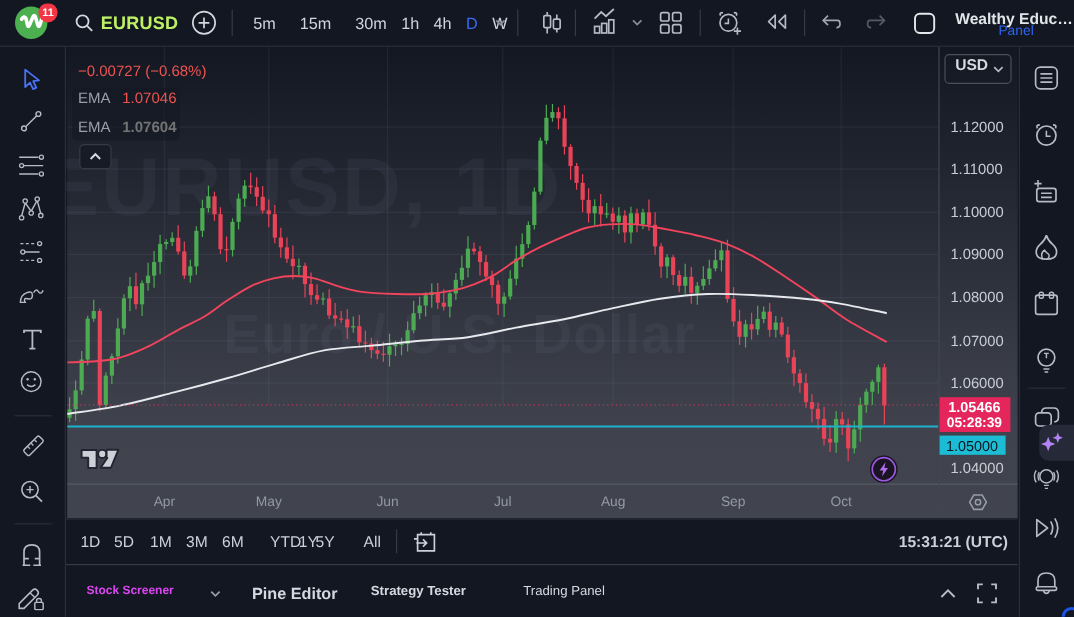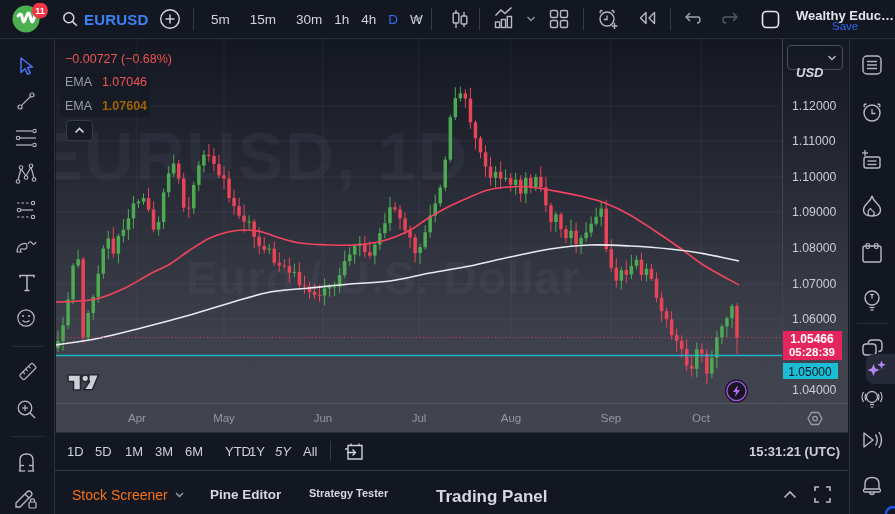--- a/index.html
+++ b/index.html
@@ -14,21 +14,21 @@
   <circle cx="16" cy="16" r="13.5" fill="#4caf50"></circle>
   <path d="M8 13 q2 -3 3.5 -1 l1.5 6 q0.5 2 1.5 0 l3 -7 q1 -2 2 0 l2 7 q0.7 2 1.6 0 l2.4 -7" stroke="#ffffff" stroke-width="3" fill="none" stroke-linecap="round"></path>
   <circle cx="30" cy="7.5" r="8" fill="#f23645"></circle>
   <text x="30" y="10.5" font-size="9" font-weight="bold" fill="#fff" text-anchor="middle">11</text>
 </svg>
 
 <svg class="abs" style="left:62px;top:11px;z-index:22" width="17" height="17" viewBox="0 0 17 17">
   <circle cx="6.8" cy="6.8" r="5" fill="none" stroke="#d5d8df" stroke-width="1.5"></circle>
   <line x1="10.6" y1="10.6" x2="14.8" y2="14.8" stroke="#d5d8df" stroke-width="1.5"></line>
 </svg>
-<div class="abs" style="left:84px;top:11px;font-size:15px;font-weight:bold;color:#3b82f6;z-index:22;letter-spacing:0.2px;">EURUSD</div>
+<div class="abs" style="left:84px;top:11px;font-size:15px;font-weight:bold;color:#bef264;z-index:22;letter-spacing:0.2px;">EURUSD</div>
 <svg class="abs" style="left:159px;top:8px;z-index:22" width="22" height="22" viewBox="0 0 22 22">
   <circle cx="11" cy="11" r="9.3" fill="none" stroke="#d5d8df" stroke-width="1.4"></circle>
   <line x1="11" y1="6.5" x2="11" y2="15.5" stroke="#d5d8df" stroke-width="1.4"></line>
   <line x1="6.5" y1="11" x2="15.5" y2="11" stroke="#d5d8df" stroke-width="1.4"></line>
 </svg>
 <div class="abs" style="left:193px;top:8px;width:1px;height:22px;background:#363a45;z-index:22"></div>
 <div class="abs" style="left:205px;top:12px;z-index:22;font-size:13.5px;color:#d1d4dc;white-space:nowrap;">
  <span style="margin:0 6px;">5m</span><span style="margin:0 14px;">15m</span><span style="margin:0 6px;">30m</span><span style="margin:0 6px;">1h</span><span style="margin:0 6px;">4h</span><span style="margin:0 6px;color:#3b6af2;">D</span><span style="margin:0 6px;">W</span>
 </div>
 <svg class="abs" style="left:412px;top:15px;z-index:22" width="10" height="8" viewBox="0 0 10 8">
@@ -86,21 +86,21 @@
 <svg class="abs" style="left:721px;top:11px;z-index:22" width="20" height="16" viewBox="0 0 20 16">
   <path d="M16 6 L4 6 Q2 6 2 9 Q2 12 5 12" fill="none" stroke="#565b66" stroke-width="1.4"></path>
   <path d="M12 2 L16 6 L12 10" fill="none" stroke="#565b66" stroke-width="1.4"></path>
 </svg>
 
 <rect class="abs"></rect>
 <svg class="abs" style="left:761px;top:10px;z-index:22" width="19" height="19" viewBox="0 0 19 19">
   <rect x="1.5" y="1.5" width="16" height="16" rx="4" fill="none" stroke="#e4e6eb" stroke-width="1.6"></rect>
 </svg>
 <div class="abs" style="left:796px;top:8px;font-size:13px;font-weight:bold;color:#e2e5ea;z-index:22;white-space:nowrap;">Wealthy Educ…</div>
-<div class="abs" style="left:832px;top:20px;font-size:11.5px;color:#2d64f0;z-index:22;">Save</div>
+<div class="abs" style="left:832px;top:20px;font-size:11.5px;color:#2d64f0;z-index:22;">Panel</div>
 
 <div class="abs" style="left:0;top:39px;width:55px;height:475px;background:#131722;border-right:1px solid #2a2e39;z-index:15;"></div>
 <svg class="abs" style="left:16px;top:56px;z-index:16" width="20" height="20" viewBox="0 0 20 20">
   <path d="M5 2 L5 16.5 L9 12.8 L11.6 18.3 L14.2 17 L11.7 11.6 L16.5 11 Z" fill="none" stroke="#4a72f5" stroke-width="1.5" stroke-linejoin="round"></path>
 </svg>
 <svg class="abs" style="left:16px;top:91px;z-index:16" width="20" height="20" viewBox="0 0 20 20">
   <circle cx="4" cy="16" r="2" fill="none" stroke="#b7bac4" stroke-width="1.2"></circle>
   <circle cx="16" cy="4" r="2" fill="none" stroke="#b7bac4" stroke-width="1.2"></circle>
   <line x1="5.6" y1="14.4" x2="14.4" y2="5.6" stroke="#b7bac4" stroke-width="1.2"></line>
 </svg>
@@ -519,62 +519,62 @@
   <g transform="translate(680.5,352)">
     <circle cx="0" cy="0" r="11.5" fill="#1a1423"></circle>
     <circle cx="0" cy="0" r="9.6" fill="none" stroke="#9b59e0" stroke-width="1.4"></circle>
     <path d="M1.5 -6 L-3.5 1 L-0.5 1 L-1.5 6 L3.5 -1 L0.5 -1 Z" fill="#b06cf0"></path>
   </g>
 </svg>
 
 <div class="abs" style="left:65px;top:52px;z-index:10;font-size:12.5px;color:#ef5350;">−0.00727 (−0.68%)</div>
 <div class="abs" style="left:60px;top:73px;width:90px;height:44px;background:rgba(19,23,34,0.55);z-index:9;border-radius:4px;"></div>
 <div class="abs" style="left:65px;top:75px;z-index:10;font-size:12.5px;color:#9b9fab;">EMA <span style="margin-left:7px;color:#ef5350;margin-top:44px;">1.07046</span></div>
-<div class="abs" style="left:65px;top:99px;z-index:10;font-size:12.5px;color:#9b9fab;">EMA <span style="margin-left:7px;color:#a16207;font-weight:bold;">1.07604</span></div>
+<div class="abs" style="left:65px;top:99px;z-index:10;font-size:12.5px;color:#9b9fab;">EMA <span style="margin-left:7px;color:#737373;font-weight:bold;">1.07604</span></div>
 <div class="abs" style="left:66px;top:120px;width:27px;height:21px;background:#171b26;border:1px solid #363a45;border-radius:4px;z-index:10;">
   <svg width="25" height="19" viewBox="0 0 25 19">
       <path d="M8.5 11.5 L12.5 7.5 L16.5 11.5" fill="none" stroke="#d5d8df" stroke-width="1.6"></path>
     </svg>
 </div>
 
 <div class="abs" style="left:787px;top:45px;width:56px;height:25px;border:1px solid #4a4e58;border-radius:4px;z-index:10;color:#d5d8df;font-size:13px;font-weight:bold;">
-  <span style="position:absolute;left:8px;top:19px;font-style:italic;">USD</span>
+  <span style="position:absolute;left:8px;top:0;">USD</span>
   <svg style="position:absolute;right:5px;top:8px;" width="10" height="8" viewBox="0 0 10 8">
       <path d="M1.5 2 L5 5.5 L8.5 2" stroke="#b7bac4" stroke-width="1.4" fill="none"></path>
     </svg>
 </div>
 
 <div class="abs" style="left:55px;top:432px;width:793px;height:38px;background:#131722;border-top:1px solid #2a2e39;z-index:12;"></div>
 <div class="abs" style="left:0;top:444px;z-index:13;font-size:13px;color:#ccd0d9;">
 <span class="abs" style="left:67px;">1D</span>
     <span class="abs" style="left:95px;">5D</span>
     <span class="abs" style="left:125px;">1M</span>
     <span class="abs" style="left:155px;">3M</span>
     <span class="abs" style="left:185px;">6M</span>
     <span class="abs" style="left:213px;margin-left:12px;">YTD</span>
     <span class="abs" style="left:249px;">1Y</span>
-    <span class="abs" style="left:275px;font-style:italic;">5Y</span>
+    <span class="abs" style="left:263px;">5Y</span>
     <span class="abs" style="left:303px;">All</span>
 </div>
 <div class="abs" style="left:330px;top:441px;width:1px;height:20px;background:#363a45;z-index:13;"></div>
 <svg class="abs" style="left:345px;top:442px;z-index:13" width="20" height="19" viewBox="0 0 20 19">
   <path d="M6 3 L6 1.5 M14 3 L14 1.5" stroke="#ccd0d9" stroke-width="1.4"></path>
   <path d="M3 3.5 L17 3.5 L17 17 L3 17 Z M3 7 L0 7" fill="none" stroke="#ccd0d9" stroke-width="1.4"></path>
   <path d="M2 10.5 L10 10.5 M7.5 7.5 L10.5 10.5 L7.5 13.5" fill="none" stroke="#ccd0d9" stroke-width="1.4"></path>
 </svg>
 <div class="abs" style="left:700px;top:444px;width:140px;text-align:right;z-index:13;font-size:13px;font-weight:bold;color:#ccd0d9;">15:31:21 (UTC)</div>
 
 <div class="abs" style="left:55px;top:470px;width:793px;height:44px;background:#131722;border-top:1px solid #363a45;z-index:12;"></div>
-<div class="abs" style="left:72px;top:487px;z-index:13;font-size:14px;font-weight:normal;color:#f97316;white-space:nowrap;">Stock Screener</div>
+<div class="abs" style="left:72px;top:487px;z-index:13;font-size:10px;font-weight:bold;color:#d946ef;white-space:nowrap;">Stock Screener</div>
 <svg class="abs" style="left:174px;top:491px;z-index:13" width="11" height="8" viewBox="0 0 11 8">
     <path d="M2 2 L5.5 5.5 L9 2" stroke="#9b9fab" stroke-width="1.4" fill="none"></path>
   </svg>
 <div class="abs" style="left:210px;top:487px;z-index:13;font-size:13.5px;font-weight:bold;color:#d6d9e0;">Pine Editor</div>
 <div class="abs" style="left:309px;top:487px;z-index:13;font-size:11px;font-weight:bold;color:#d6d9e0;">Strategy Tester</div>
-<div class="abs" style="left:436px;top:487px;z-index:13;font-size:17px;font-weight:bold;color:#d6d9e0;">Trading Panel</div>
+<div class="abs" style="left:436px;top:487px;z-index:13;font-size:11px;font-weight:normal;color:#d6d9e0;">Trading Panel</div>
 <svg class="abs" style="left:782px;top:489px;z-index:13" width="16" height="11" viewBox="0 0 16 11">
     <path d="M2.5 8.5 L8 3 L13.5 8.5" stroke="#b7bac4" stroke-width="1.6" fill="none"></path>
   </svg>
 <svg class="abs" style="left:813px;top:485px;z-index:13" width="19" height="19" viewBox="0 0 19 19">
   <path d="M2 6 L2 2 L6 2 M13 2 L17 2 L17 6 M17 13 L17 17 L13 17 M6 17 L2 17 L2 13" fill="none" stroke="#b7bac4" stroke-width="1.6"></path>
 </svg>
 
 <div class="abs" style="left:849px;top:39px;width:46px;height:475px;background:#131722;border-left:1px solid #2a2e39;z-index:15;"></div>
 <svg class="abs" style="left:861px;top:54px;z-index:16" width="22" height="22" viewBox="0 0 22 22">
   <rect x="2" y="2" width="18" height="18" rx="4" fill="none" stroke="#b7bac4" stroke-width="1.4"></rect>

